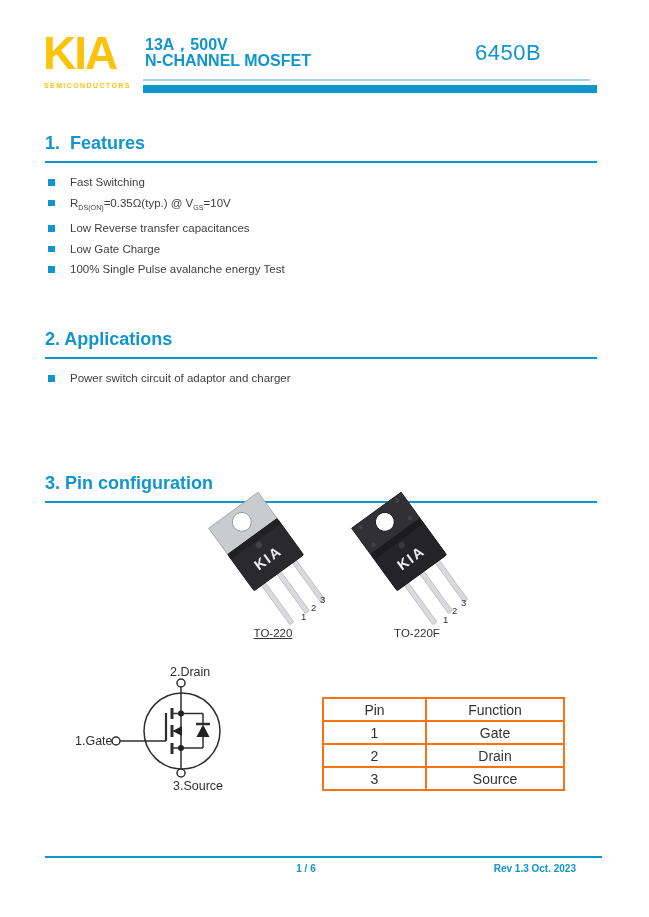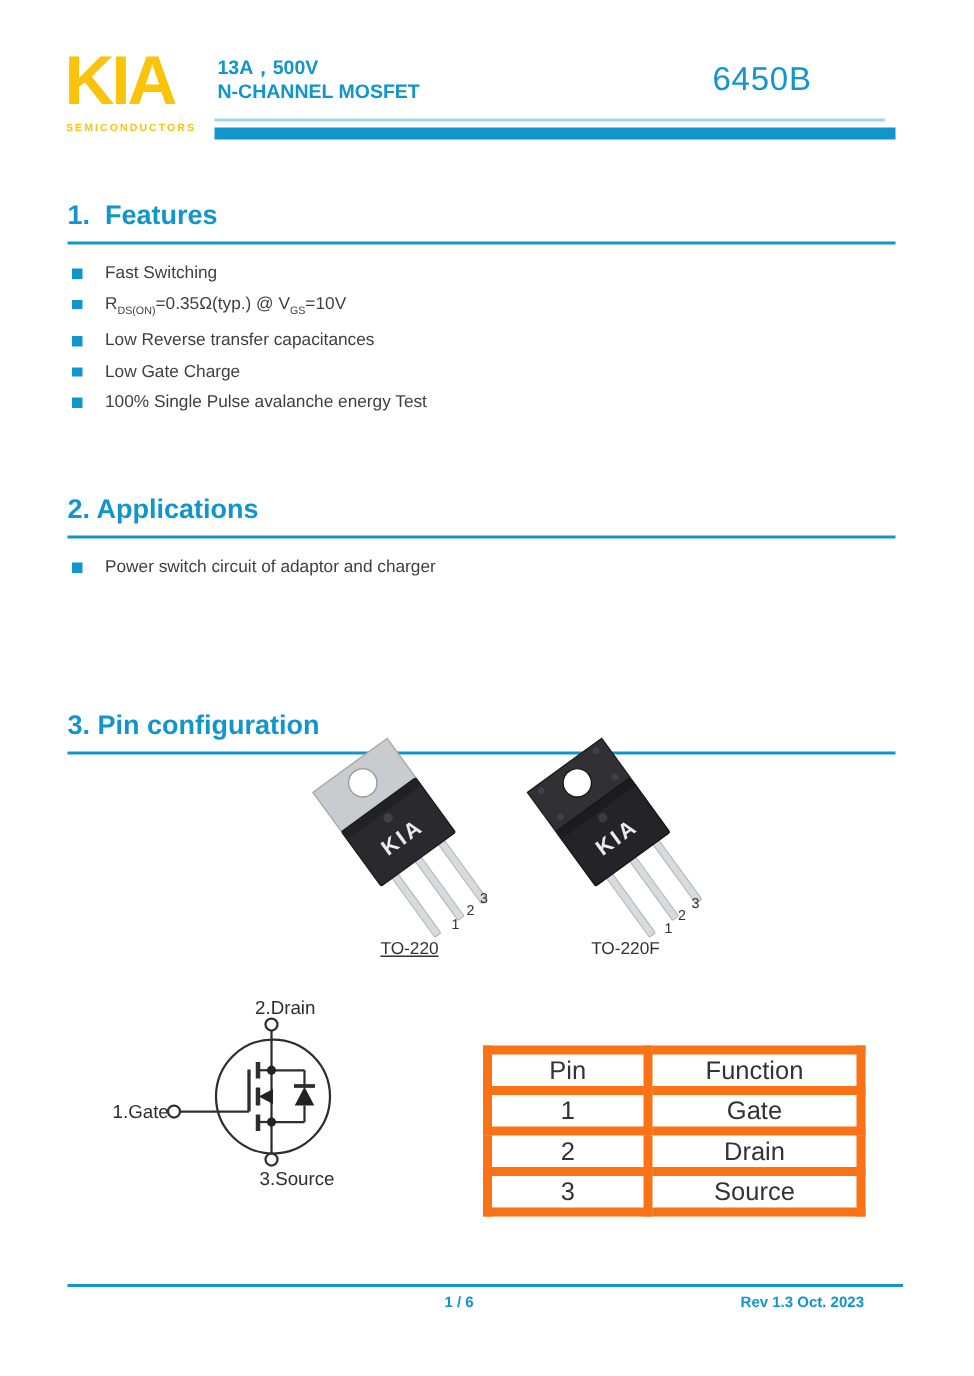--- a/index.html
+++ b/index.html
@@ -13,21 +13,21 @@
     font-size:46px; font-weight:bold; letter-spacing:-2px; line-height:40px;
     color:var(--logo-yellow);
   }
   .logo-sub {
     position:absolute; left:44px; top:82px;
     font-size:7px; font-weight:bold; letter-spacing:1.4px;
     color:var(--logo-yellow);
   }
   .head-sub {
     position:absolute; left:145px; top:37px;
-    font-size:13px; font-weight:bold; line-height:16px;
+    font-size:16px; font-weight:bold; line-height:16px;
     color:var(--accent-cyan);
   }
   .part-number {
     position:absolute; left:475px; top:40px;
     font-size:22px; font-weight:400; letter-spacing:0.5px;
     color:var(--accent-cyan);
   }
   .rule-thin { position:absolute; left:143px; top:79px; width:447px; height:1.5px; background:var(--light-cyan); }
   .rule-thick { position:absolute; left:143px; top:85px; width:454px; height:7.5px; background:var(--accent-cyan); }
 
@@ -65,22 +65,22 @@
   .cap2 { left:377px; }
   .symbol-svg { position:absolute; left:66px; top:658px; }
   .symbol-svg text { font-family:"Liberation Sans", sans-serif; fill:#2e2e2e; }
 
   
   .pin-table {
     position:absolute; left:322px; top:697px;
     border-collapse:collapse; table-layout:fixed;
   }
   .pin-table th, .pin-table td {
-    border:6px solid #f97316; text-align:center;
-    font-size:17px; font-weight:normal; color:#333;
+    border:2px solid #f97316; text-align:center;
+    font-size:14px; font-weight:normal; color:#333;
     height:21px; padding:0;
   }
   .col-pin { width:101px; } .col-fn { width:136px; }
 
   
   .footer-rule { position:absolute; left:45px; top:856px; width:557px; height:1.5px; background:var(--accent-cyan); }
   .footer-page {
     position:absolute; left:276px; top:863px; width:60px; text-align:center;
     font-size:10px; font-weight:bold; color:var(--accent-cyan);
   }

